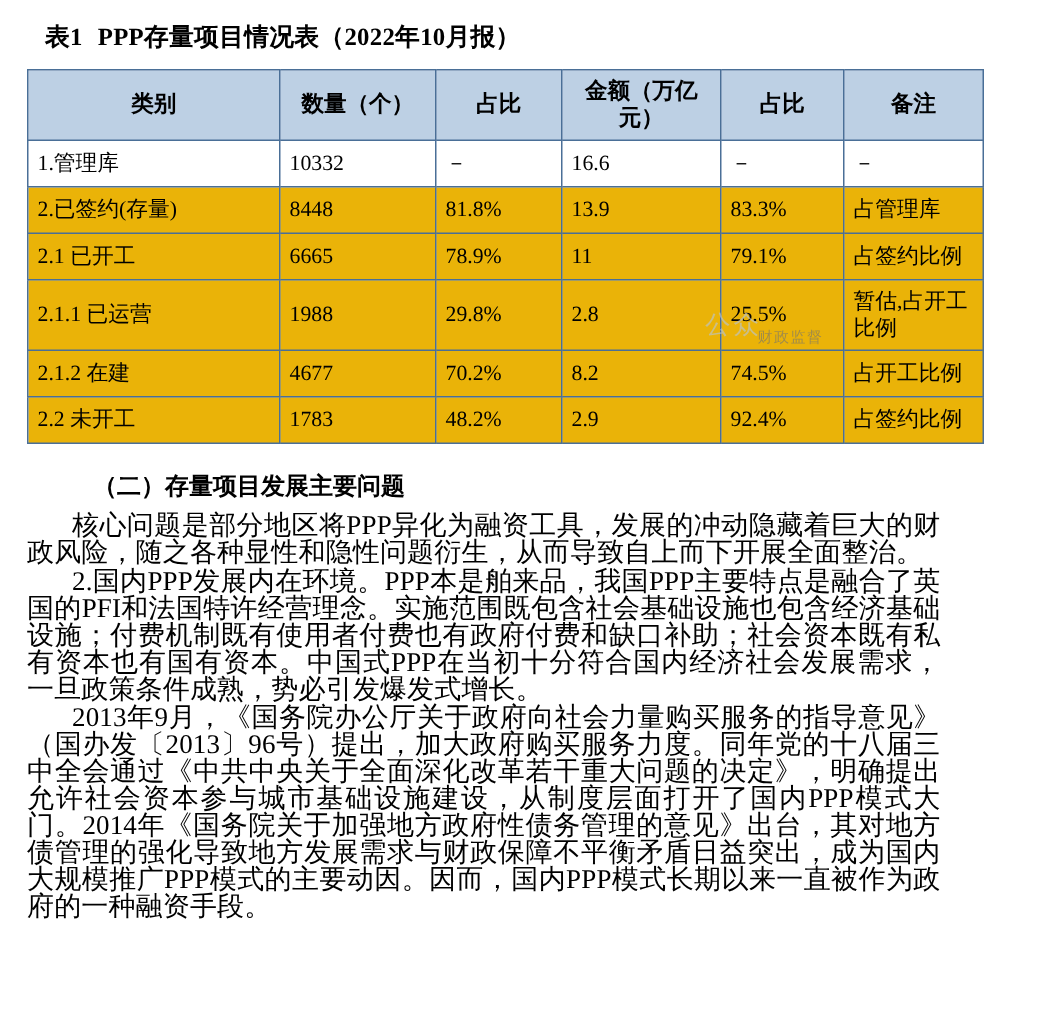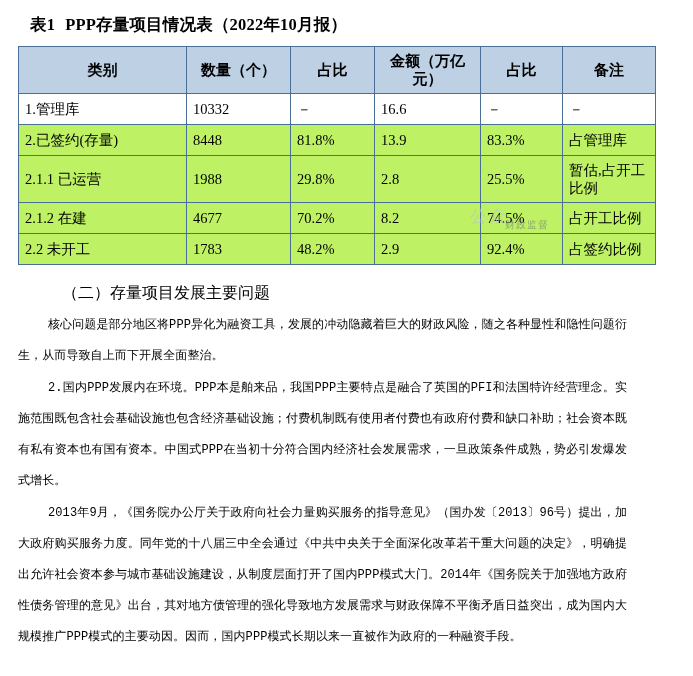--- a/index.html
+++ b/index.html
@@ -46,46 +46,45 @@
     background: #bdd0e4;
     font-weight: bold;
     text-align: center;
     font-size: 15px;
   }
   table.ppp tbody td {
     text-align: left;
     margin-left: 14px;
   }
   table.ppp tbody tr.alt td {
-    background: #bef264;
+    background: #eab308;
   }
   table.ppp tbody tr.plain td {
     background: #ffffff;
   }
   .col-a { width: 168px; }
   .col-b { width: 104px; }
   .col-c { width: 84px; }
   .col-d { width: 106px; }
   .col-e { width: 82px; }
   .col-f { width: 93px; }
 
   .section-head {
     font-size: 16px;
-    font-weight: normal;
+    font-weight: bold;
     margin: 18px 0 6px 0;
     text-indent: 44px;
   }
   p.body {
-    font-size: 12px;
-    line-height: 31px;
+    font-size: 18px;
+    line-height: 18px;
     margin: 0 0 0 0;
     text-indent: 30px;
     text-align: justify;
     letter-spacing: 0.1px;
-    font-family: Liberation Mono, monospace;
   }
   p.body + p.body { margin-top: 1px; }
 
   .watermark {
     position: absolute;
     left: 470px;
     top: 205px;
     font-size: 17px;
     color: #b9c4cf;
     opacity: 0.65;
@@ -146,20 +145,28 @@
       </tr>
       <tr class="alt">
         <td>2.已签约(存量)</td>
         <td>8448</td>
         <td>81.8%</td>
         <td>13.9</td>
         <td>83.3%</td>
         <td>占管理库</td>
       </tr>
       <tr class="alt">
+        <td>2.1 已开工</td>
+        <td>6665</td>
+        <td>78.9%</td>
+        <td>11</td>
+        <td>79.1%</td>
+        <td>占签约比例</td>
+      </tr>
+      <tr class="alt">
         <td>2.1.1 已运营</td>
         <td>1988</td>
         <td>29.8%</td>
         <td>2.8</td>
         <td>25.5%</td>
         <td>暂估,占开工比例</td>
       </tr>
       <tr class="alt">
         <td>2.1.2 在建</td>
         <td>4677</td>

